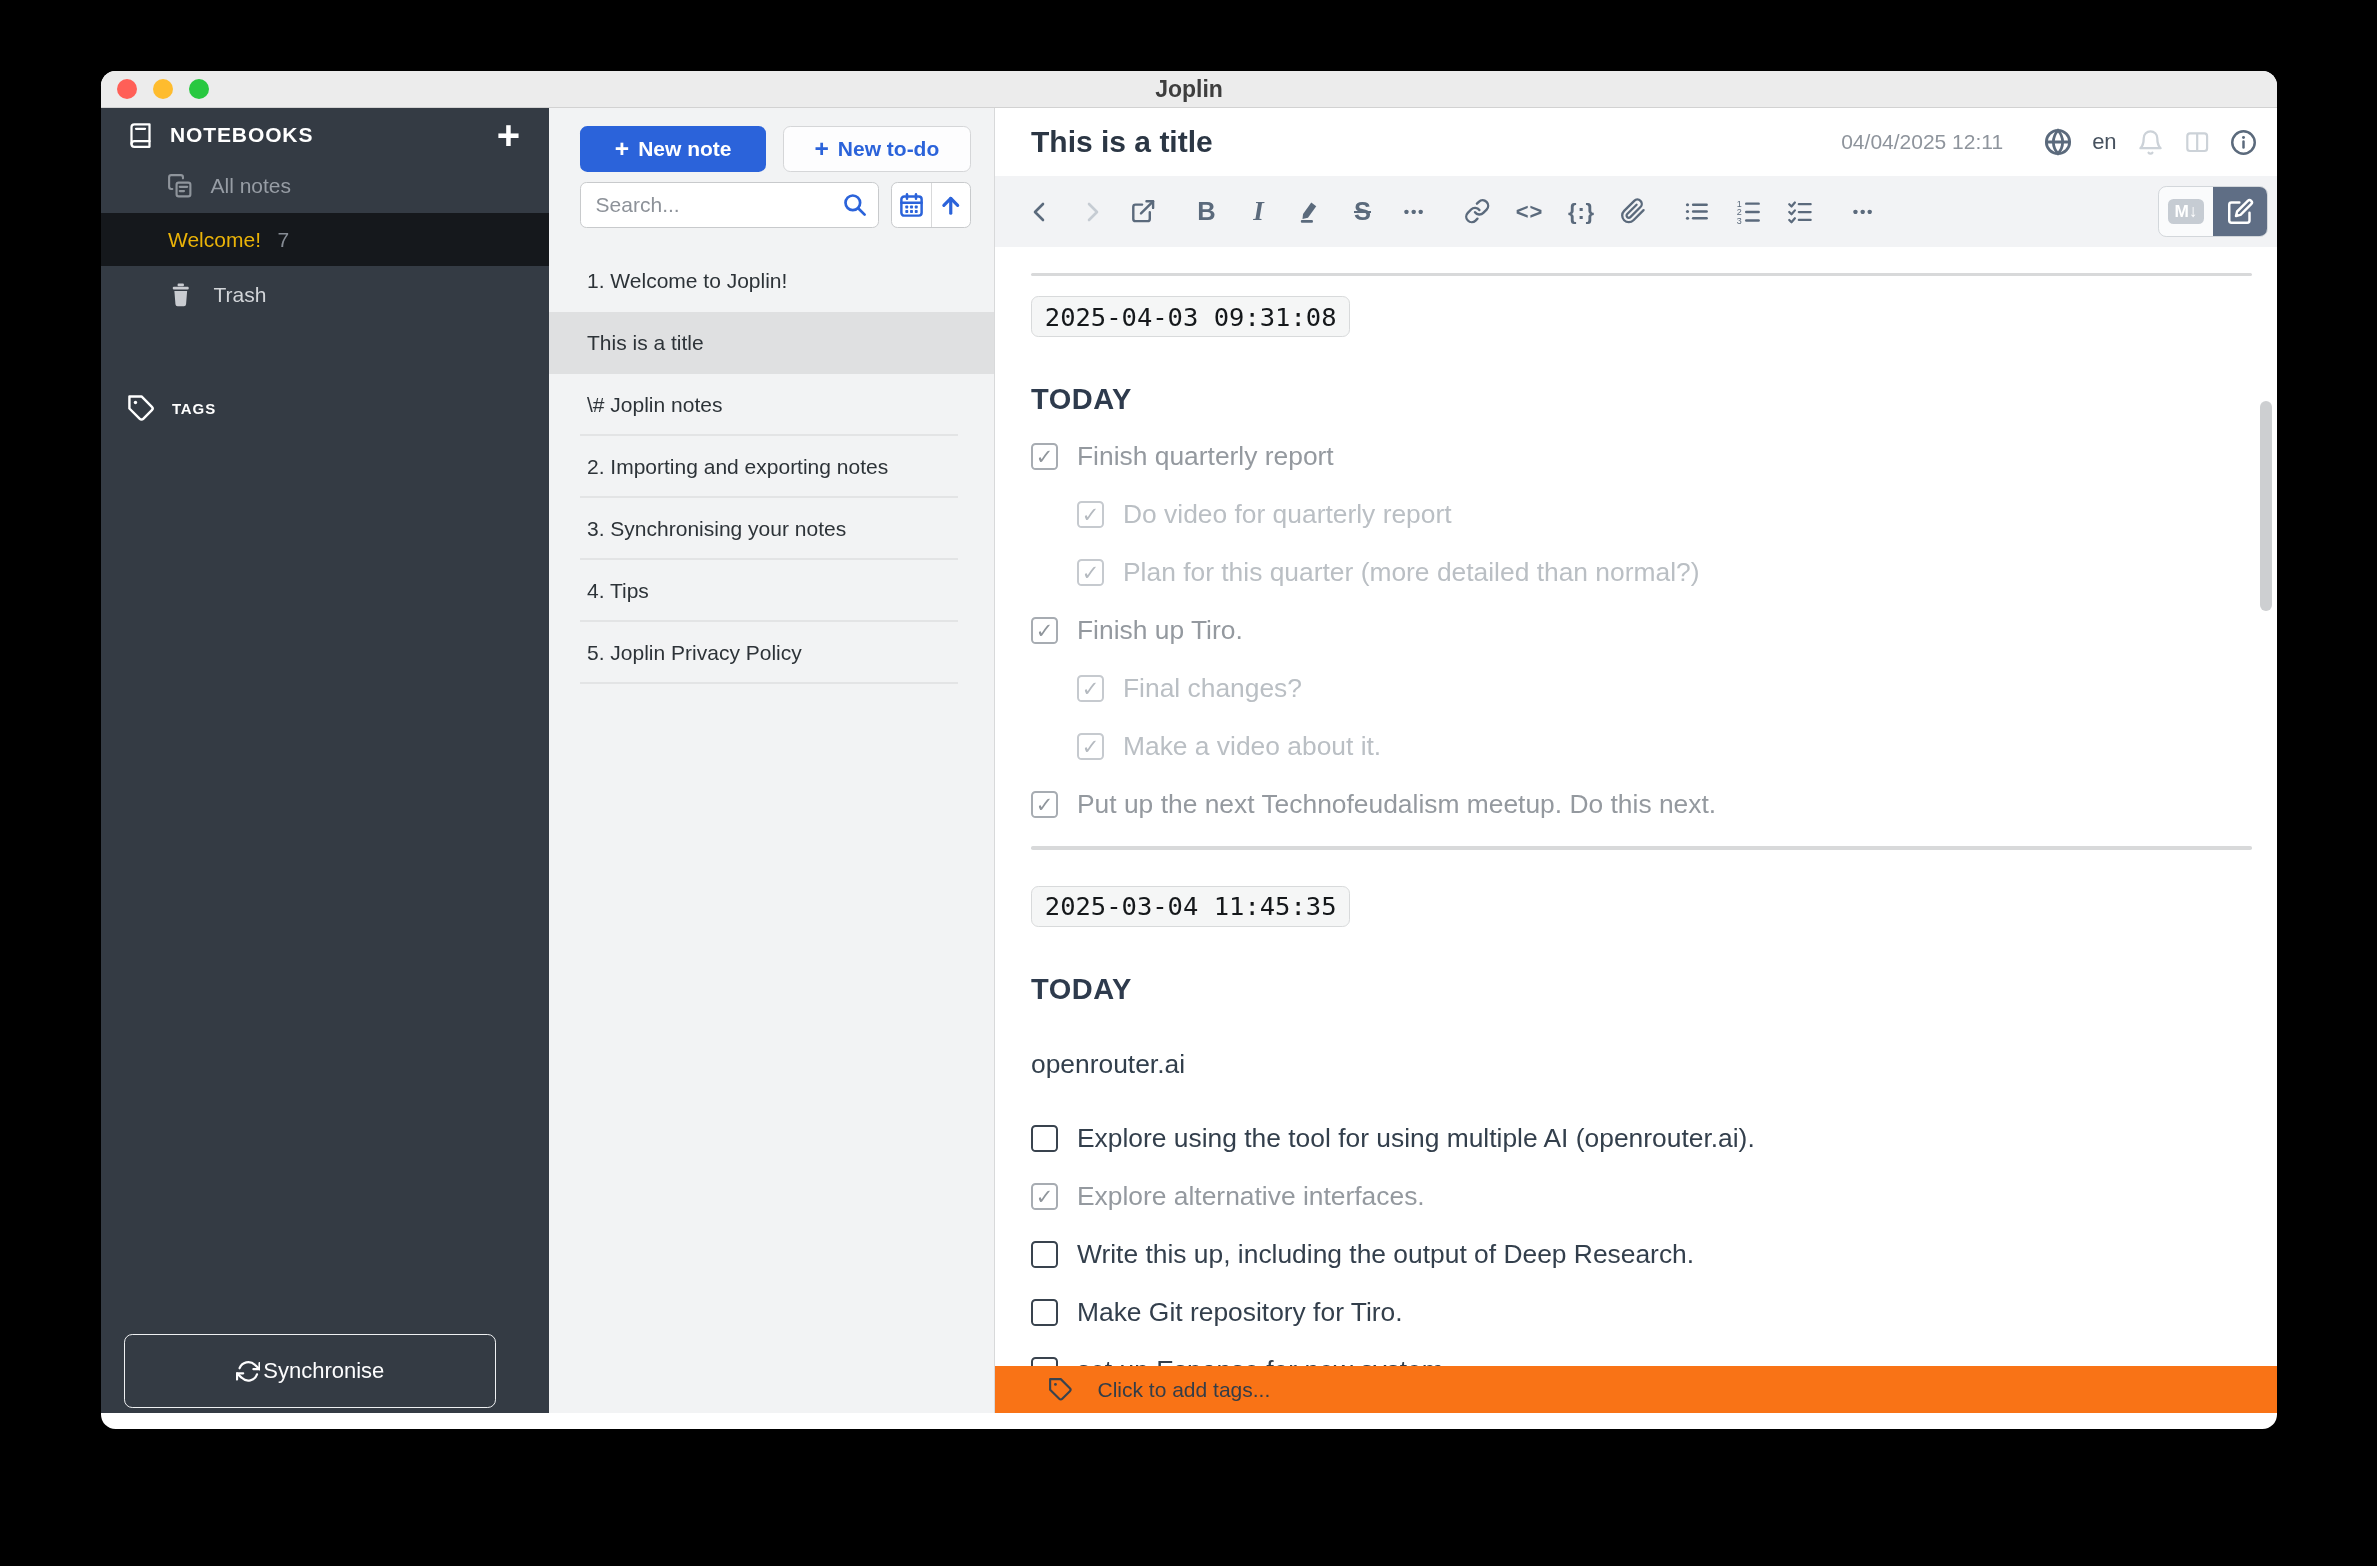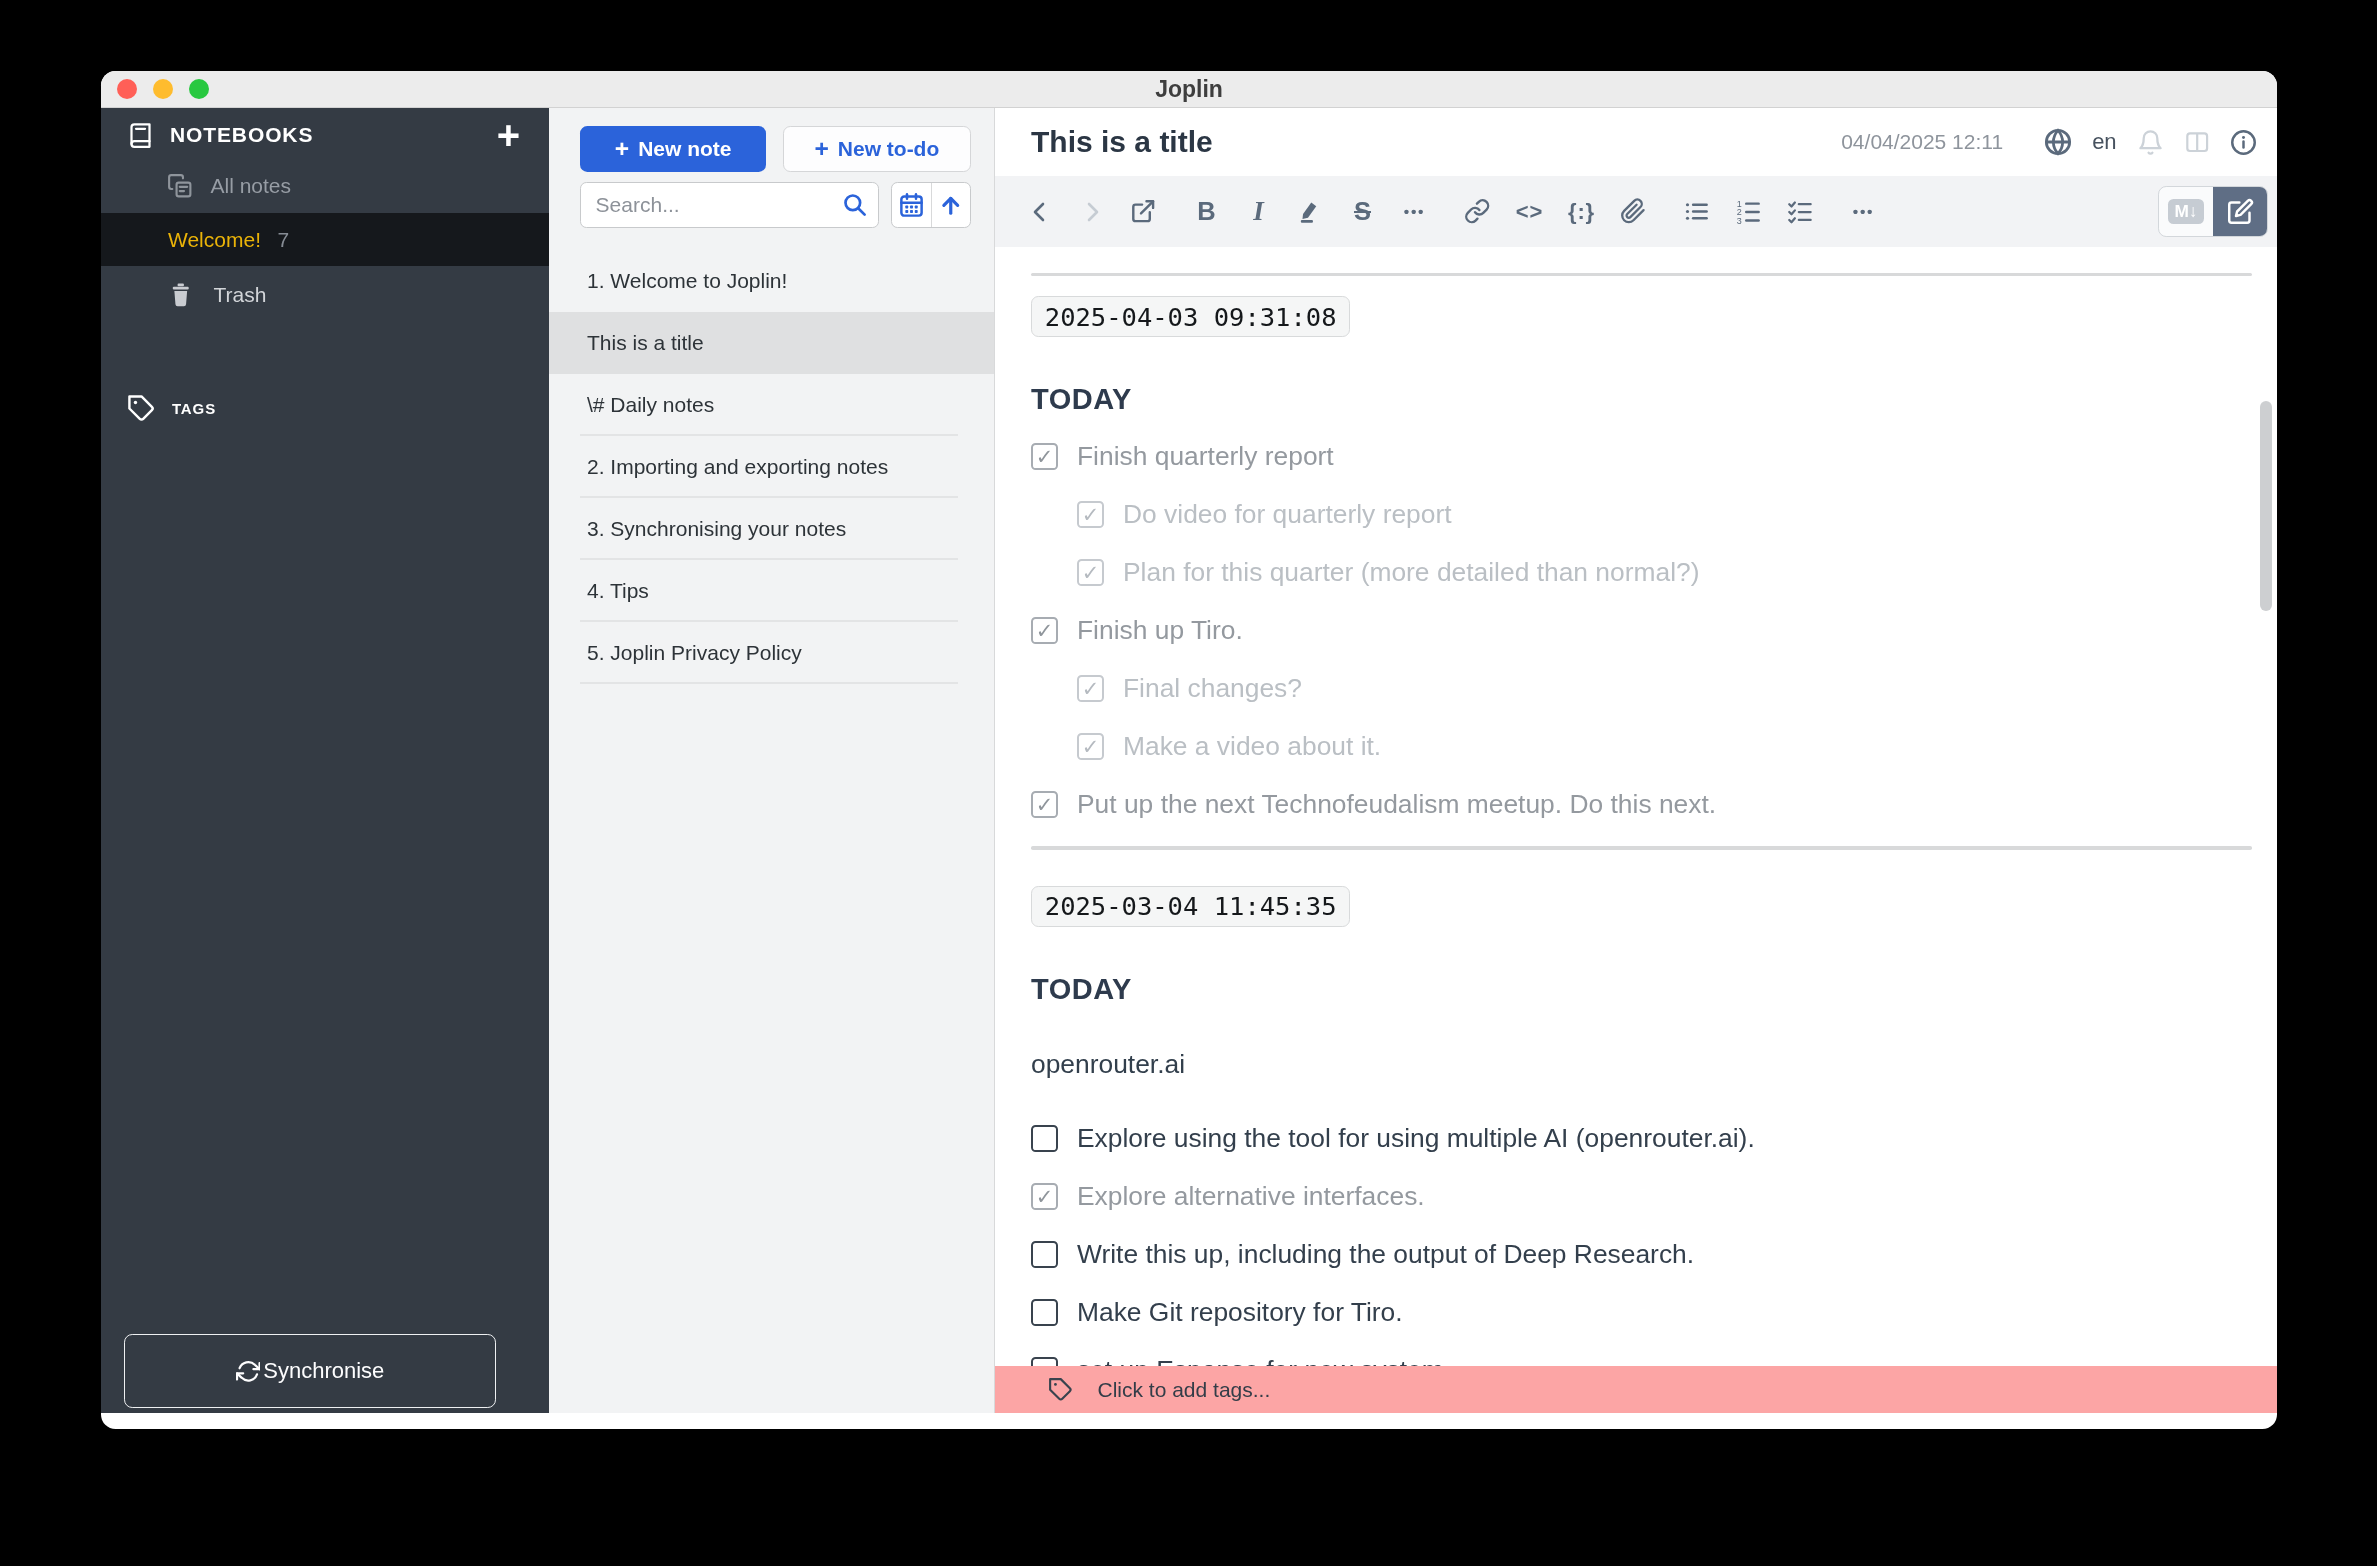--- a/index.html
+++ b/index.html
@@ -98,21 +98,21 @@
   .todo.lvl2 { padding-left:46px; }
   .cb { width:27px; height:27px; border-radius:4.6px; flex:none; display:flex; align-items:center; justify-content:center;
         font-size:21px; line-height:1; }
   .todo.done { color:#94999f; }
   .todo.done .cb { border:2.7px solid #a7acb2; color:#8f959b; }
   .todo.done.lvl2 { color:#babfc4; }
   .todo.done.lvl2 .cb { border:2.7px solid #c6cacf; color:#b5bac0; }
   .todo.open { color:#333f4c; }
   .todo.open .cb { border:2.7px solid #39434e; color:transparent; }
 
-  .tagbar { position:absolute; left:0; right:0; bottom:0; height:47px; background:#fca5a5;
+  .tagbar { position:absolute; left:0; right:0; bottom:0; height:47px; background:#f97316;
             display:flex; align-items:center; padding-left:53px; gap:24px;text-align:right; }
   .tagbar .lbl { font-size:21px; color:#333d48; }
 
   .scrollbar { position:absolute; right:5.5px; top:330px; width:12px; height:210px; background:#cdcfd1; border-radius:6.4px; }
 
   svg { display:block; }
 </style>
 </head>
 <body>
 
@@ -244,21 +244,21 @@
       </div>
 
       <div class="nl-list">
         <div class="nl-item first">
             <span>1. Welcome to Joplin!</span>
           </div>
         <div class="nl-item selected">
             <span>This is a title</span>
           </div>
         <div class="nl-item">
-            <span>\# Daily notes</span>
+            <span>\# Joplin notes</span>
           </div>
         <div class="nl-item">
             <span>2. Importing and exporting notes</span>
           </div>
         <div class="nl-item">
             <span>3. Synchronising your notes</span>
           </div>
         <div class="nl-item">
             <span>4. Tips</span>
           </div>

